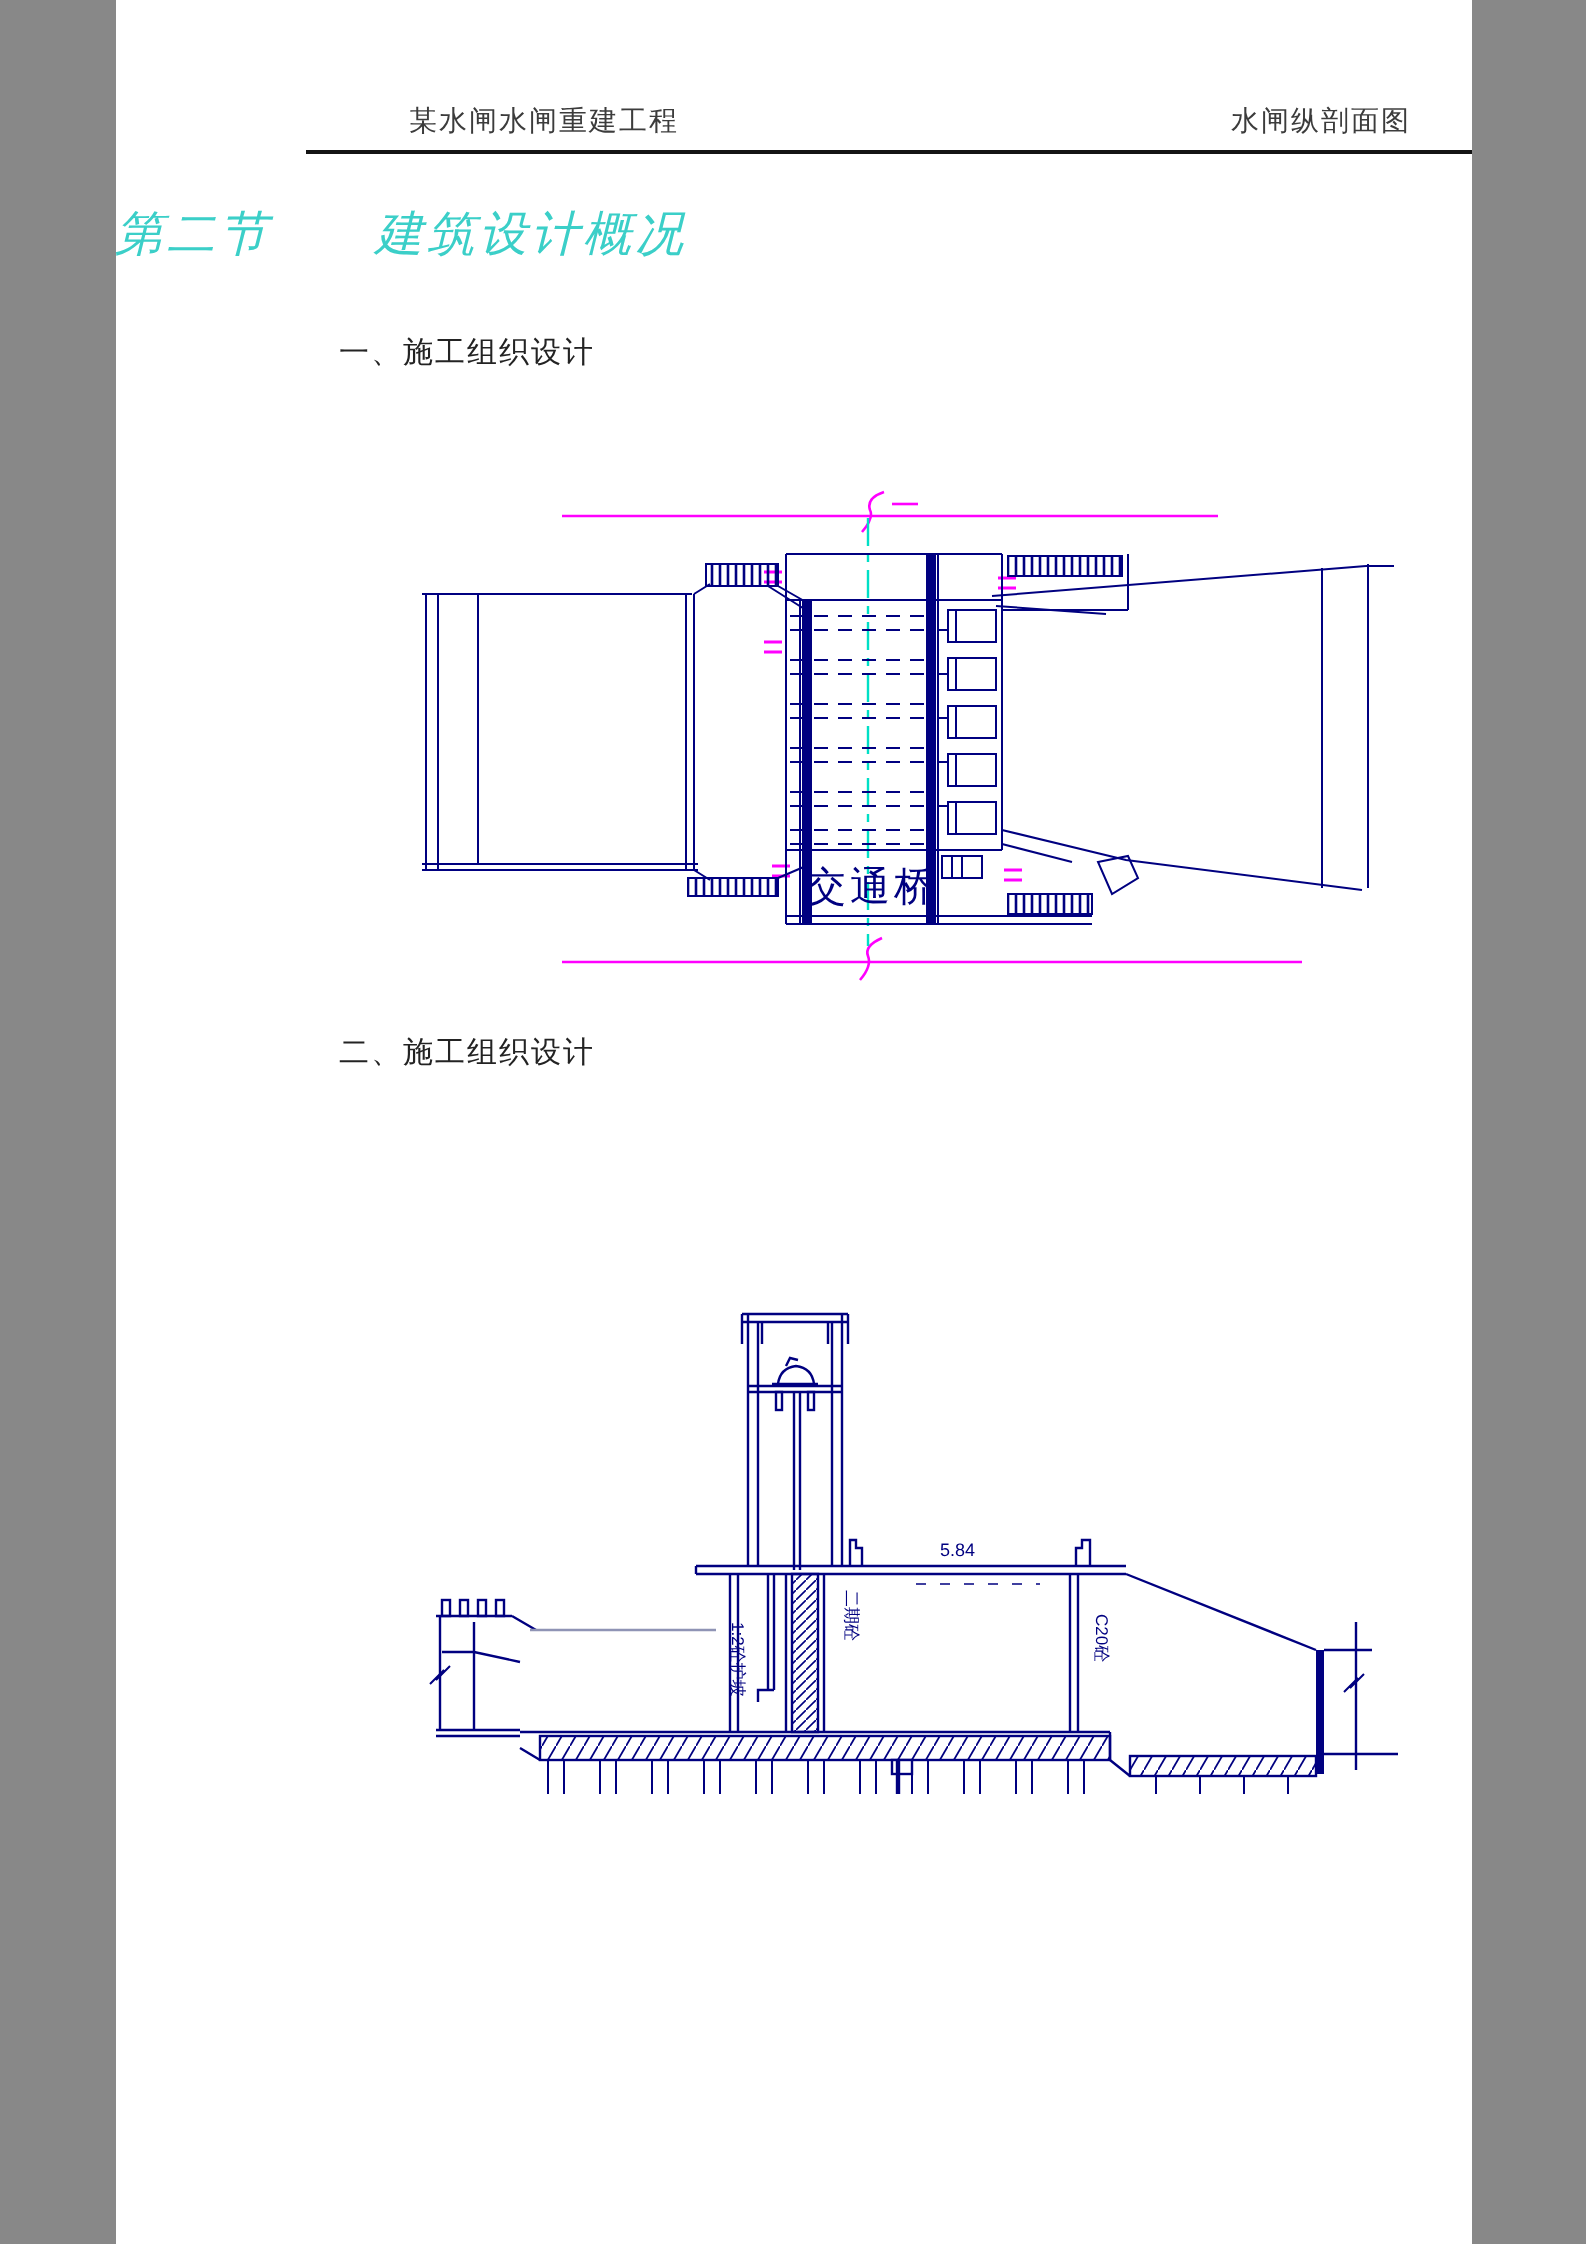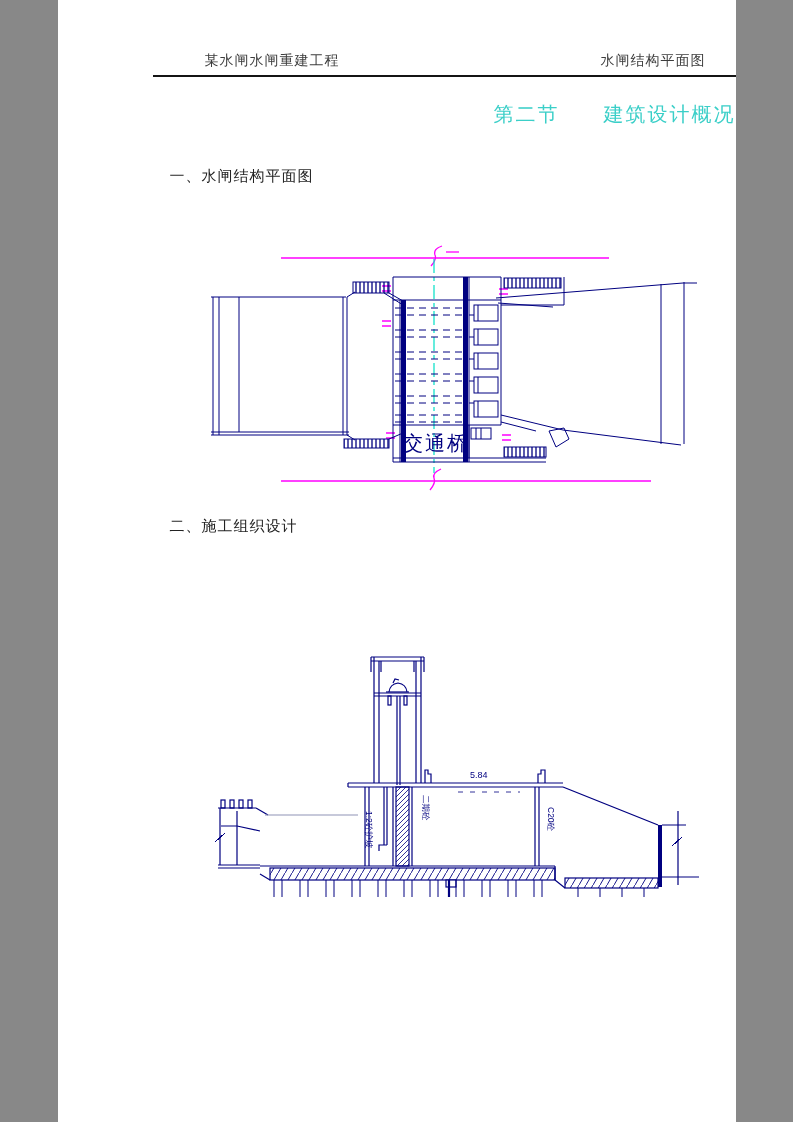--- a/index.html
+++ b/index.html
@@ -13,47 +13,48 @@
     box-sizing:border-box;padding:0 52px;
     display:flex;justify-content:space-between;
     font-size:14px;color:#3c3c3c;letter-spacing:1px;
   }
   .header-rule{
     position:absolute;left:95px;top:75px;width:606px;height:0;
     border-top:2px solid #141414;
   }
   .doc-title{
     position:absolute;left:0;top:101px;width:100%;
-    text-align:right;font-size:20px;letter-spacing:2px;
+    text-align:left;font-size:24px;letter-spacing:2px;
     color:#3bcfc8;
+    font-style:italic;
   }
   .sec-heading{
     position:absolute;left:112px;font-size:15px;color:#232323;letter-spacing:1px;
   }
   .sec-heading.h1{top:167px;}
   .sec-heading.h2{top:517px;}
   .plan-wrap{position:absolute;left:148px;top:245px;}
   .sect-wrap{position:absolute;left:150px;top:645px;text-align:right;}
   svg{display:block;}
   svg text{font-family:"Liberation Sans","DejaVu Sans",sans-serif;}
 </style>
 </head>
 <body>
 
 <div class="page">
 
   <div class="header">
     <span>某水闸水闸重建工程</span>
-    <span>水闸结构平面图</span>
+    <span>水闸纵剖面图</span>
   </div>
   <div class="header-rule"></div>
 
   <div class="doc-title">第二节　　建筑设计概况</div>
 
-  <div class="sec-heading h1">一、水闸结构平面图</div>
+  <div class="sec-heading h1">一、施工组织设计</div>
 
   <div class="plan-wrap">
   <svg width="500" height="250" viewBox="0 0 500 250">
     <defs>
       <pattern id="vh" width="4" height="12" patternUnits="userSpaceOnUse">
         <path d="M2,0 V12" stroke="#000080" stroke-width="1.3"></path>
       </pattern>
     </defs>
 
     <g stroke="#ff00ff" fill="none" stroke-width="1.3">

